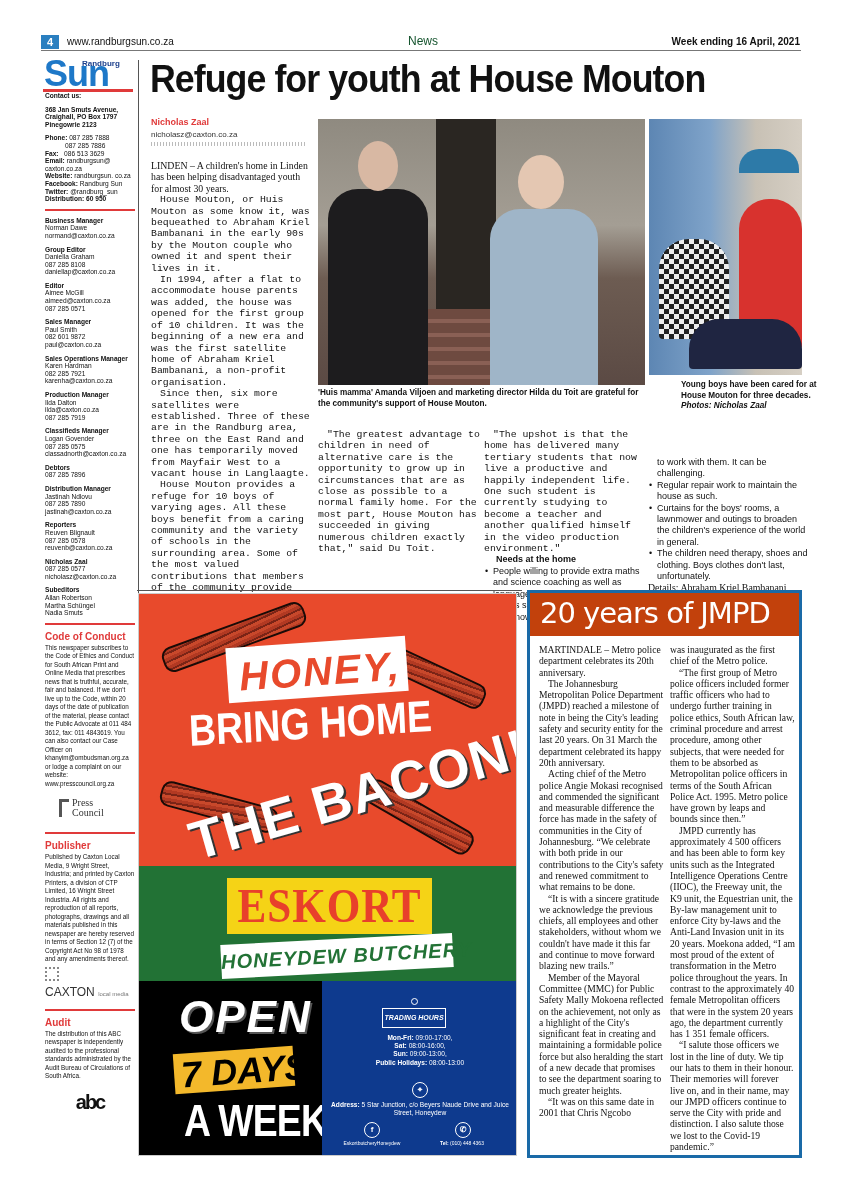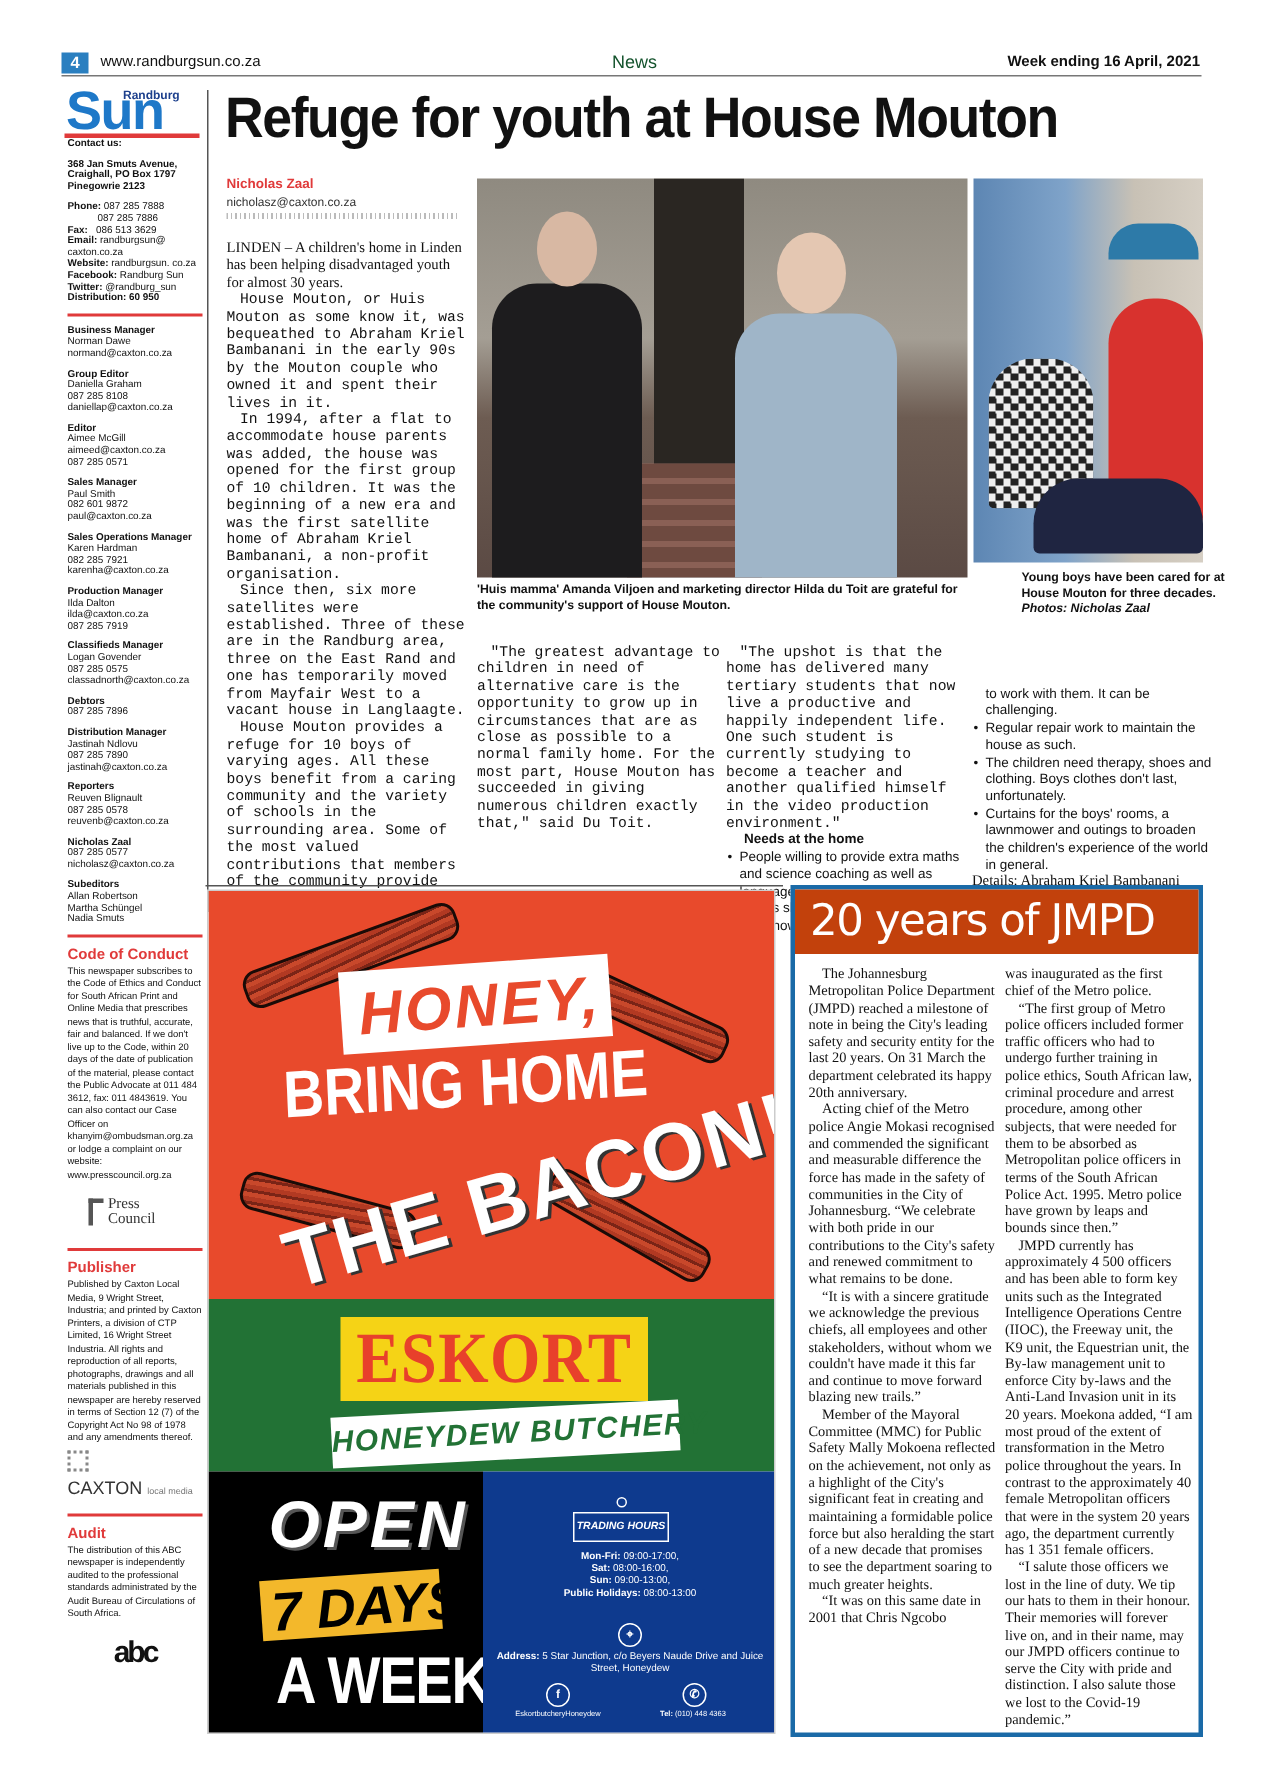--- a/index.html
+++ b/index.html
@@ -260,22 +260,22 @@
   <div class="needs-h">Needs at the home</div>
   <ul class="bullets">
     <li>People willing to provide extra maths and science coaching as well as language coaching. Whoever offers to do this should understand children and know how</li>
   </ul>
 </div>
 
 <div class="col col4">
   <div class="sans" style="padding-left:9px">to work with them. It can be challenging.</div>
   <ul class="bullets">
     <li>Regular repair work to maintain the house as such.</li>
+    <li>Curtains for the boys' rooms, a lawnmower and outings to broaden the children's experience of the world in general.</li>
     <li>The children need therapy, shoes and clothing. Boys clothes don't last, unfortunately.</li>
-    <li>Curtains for the boys' rooms, a lawnmower and outings to broaden the children's experience of the world in general.</li>
   </ul>
   <p>Details: Abraham Kriel Bambanani info@abrahamkriel.org; 011 839 3058/60.</p>
 </div>
 
 <div class="hrule-ad"></div>
 
 <div class="ad">
   <div class="ad-red">
     <div class="bacon" style="left:20px;top:30px;width:150px;transform:rotate(-20deg)"></div>
     <div class="bacon" style="left:240px;top:70px;width:110px;transform:rotate(25deg)"></div>
@@ -309,20 +309,21 @@
   <div class="addr"><b>Address:</b> <span>5 Star Junction, c/o Beyers Naude Drive and Juice Street, Honeydew</span></div>
   <div class="circ-icon" style="left:225px;top:528px">f</div>
   <div class="circ-icon" style="left:316px;top:528px">✆</div>
   <div class="fb-handle">EskortbutcheryHoneydew</div>
   <div class="tel"><b>Tel:</b> <span>(010) 448 4363</span></div>
 </div>
 
 <div class="jmpd">
   <div class="jmpd-head">20 years of JMPD</div>
   <div class="jcol jcol1">
+    <p>MARTINDALE – Metro police department celebrates its 20th anniversary.</p>
     <p class="ind">The Johannesburg Metropolitan Police Department (JMPD) reached a milestone of note in being the City's leading safety and security entity for the last 20 years. On 31 March the department celebrated its happy 20th anniversary.</p>
     <p class="ind">Acting chief of the Metro police Angie Mokasi recognised and commended the significant and measurable difference the force has made in the safety of communities in the City of Johannesburg. “We celebrate with both pride in our contributions to the City's safety and renewed commitment to what remains to be done.</p>
     <p class="ind">“It is with a sincere gratitude we acknowledge the previous chiefs, all employees and other stakeholders, without whom we couldn't have made it this far and continue to move forward blazing new trails.”</p>
     <p class="ind">Member of the Mayoral Committee (MMC) for Public Safety Mally Mokoena reflected on the achievement, not only as a highlight of the City's significant feat in creating and maintaining a formidable police force but also heralding the start of a new decade that promises to see the department soaring to much greater heights.</p>
     <p class="ind">“It was on this same date in 2001 that Chris Ngcobo</p>
   </div>
   <div class="jcol jcol2">
     <p>was inaugurated as the first chief of the Metro police.</p>
     <p class="ind">“The first group of Metro police officers included former traffic officers who had to undergo further training in police ethics, South African law, criminal procedure and arrest procedure, among other subjects, that were needed for them to be absorbed as Metropolitan police officers in terms of the South African Police Act. 1995. Metro police have grown by leaps and bounds since then.”</p>
     <p class="ind">JMPD currently has approximately 4 500 officers and has been able to form key units such as the Integrated Intelligence Operations Centre (IIOC), the Freeway unit, the K9 unit, the Equestrian unit, the By-law management unit to enforce City by-laws and the Anti-Land Invasion unit in its 20 years. Moekona added, “I am most proud of the extent of transformation in the Metro police throughout the years. In contrast to the approximately 40 female Metropolitan officers that were in the system 20 years ago, the department currently has 1 351 female officers.</p>

